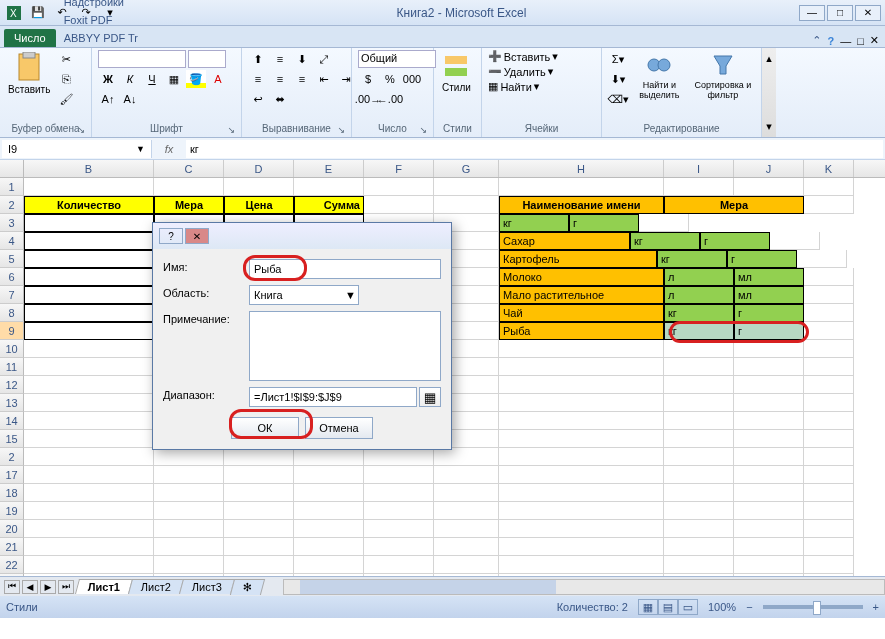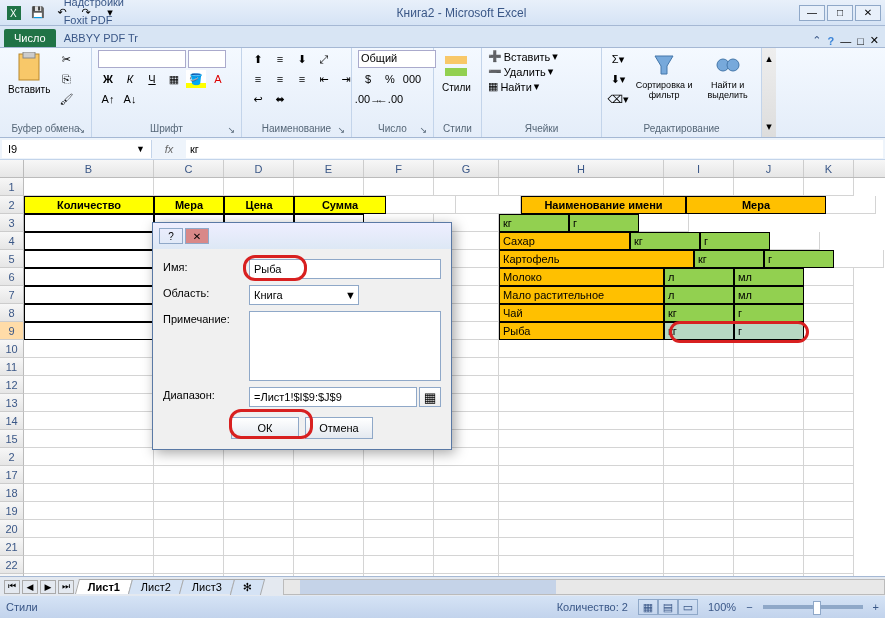--- a/index.html
+++ b/index.html
@@ -197,21 +197,21 @@
         <div class="smallbtn">≡</div>
         <div class="smallbtn">≡</div>
         <div class="smallbtn">⇤</div>
         <div class="smallbtn">⇥</div>
       </div>
       <div class="smallrow">
         <div class="smallbtn">↩</div>
         <div class="smallbtn">⬌</div>
       </div>
     </div>
-    <div class="group-label"><span>Наименование</span><span class="launcher">↘</span></div>
+    <div class="group-label"><span>Выравнивание</span><span class="launcher">↘</span></div>
   </div>
 
   <div class="group" style="width:82px;">
     <div class="group-body" style="flex-direction:column;gap:2px;">
       <div class="numfmt">Общий</div>
       <div class="smallrow">
         <div class="smallbtn">$</div>
         <div class="smallbtn">%</div>
         <div class="smallbtn">000</div>
       </div>
@@ -247,30 +247,30 @@
 
   <div class="group" style="width:160px;">
     <div class="group-body">
       <div class="smallcol">
         <div class="smallbtn">Σ▾</div>
         <div class="smallbtn">⬇▾</div>
         <div class="smallbtn">⌫▾</div>
       </div>
       <div class="bigbtn">
           <svg width="26" height="26">
-            <path d="M4,4 L22,4 L16,14 L16,22 L10,22 L10,14 Z" fill="#77a9db" stroke="#4477aa"></path>
-          </svg>
-          <span style="font-size:9px;text-align:center;">Сортировка и фильтр</span>
-        </div>
-      <div class="bigbtn">
-          <svg width="26" height="26">
             <circle cx="8" cy="13" r="6" fill="#77a9db" stroke="#4477aa"></circle>
             <circle cx="18" cy="13" r="6" fill="#77a9db" stroke="#4477aa"></circle>
           </svg>
           <span style="font-size:9px;text-align:center;">Найти и выделить</span>
+        </div>
+      <div class="bigbtn">
+          <svg width="26" height="26">
+            <path d="M4,4 L22,4 L16,14 L16,22 L10,22 L10,14 Z" fill="#77a9db" stroke="#4477aa"></path>
+          </svg>
+          <span style="font-size:9px;text-align:center;">Сортировка и фильтр</span>
         </div>
     </div>
     <div class="group-label">Редактирование</div>
   </div>
   <div class="ribbon-scroll">
       <span>▴</span>
       <span>▾</span>
     </div>
 </div>
 
@@ -309,21 +309,21 @@
         <div class="cell" style="width: 165px;"></div>
         <div class="cell" style="width: 70px;"></div>
         <div class="cell" style="width: 70px;"></div>
         <div class="cell" style="width: 50px;"></div>
       </div>
       <div class="grow">
         <div class="rowhead">2</div>
         <div class="cell yellow" style="width: 130px;">Количество</div>
         <div class="cell yellow" style="width: 70px;">Мера</div>
         <div class="cell yellow" style="width: 70px;">Цена</div>
-        <div class="cell yellow" style="width: 92px;">Сумма</div>
+        <div class="cell yellow" style="width: 70px; text-align: right;">Сумма</div>
         <div class="cell" style="width: 70px;"></div>
         <div class="cell" style="width: 65px;"></div>
         <div class="cell orange-h" style="width: 165px;">Наименование имени</div>
         <div class="cell orange-h" style="width: 140px; border-right: 1px solid rgb(0, 0, 0);">Мера</div>
         <div class="cell" style="width: 50px;"></div>
       </div>
       <div class="grow">
         <div class="rowhead">3</div>
         <div class="cell bl" style="width: 130px;"></div>
         <div class="cell bl" style="width: 70px;"></div>
@@ -349,21 +349,21 @@
         <div class="cell" style="width: 50px;"></div>
       </div>
       <div class="grow">
         <div class="rowhead">5</div>
         <div class="cell bl" style="width: 130px;"></div>
         <div class="cell bl" style="width: 70px;"></div>
         <div class="cell bl" style="width: 70px;"></div>
         <div class="cell bl" style="width: 70px;"></div>
         <div class="cell" style="width: 70px;"></div>
         <div class="cell" style="width: 65px;"></div>
-        <div class="cell orange-c" style="width: 195px;">Картофель</div>
+        <div class="cell orange-c" style="width: 158px;">Картофель</div>
         <div class="cell green-c" style="width: 70px;">кг</div>
         <div class="cell green-c" style="width: 70px;">г</div>
         <div class="cell" style="width: 50px;"></div>
       </div>
       <div class="grow">
         <div class="rowhead">6</div>
         <div class="cell bl" style="width: 130px;"></div>
         <div class="cell bl" style="width: 70px;"></div>
         <div class="cell bl" style="width: 70px;"></div>
         <div class="cell bl" style="width: 70px;"></div>

